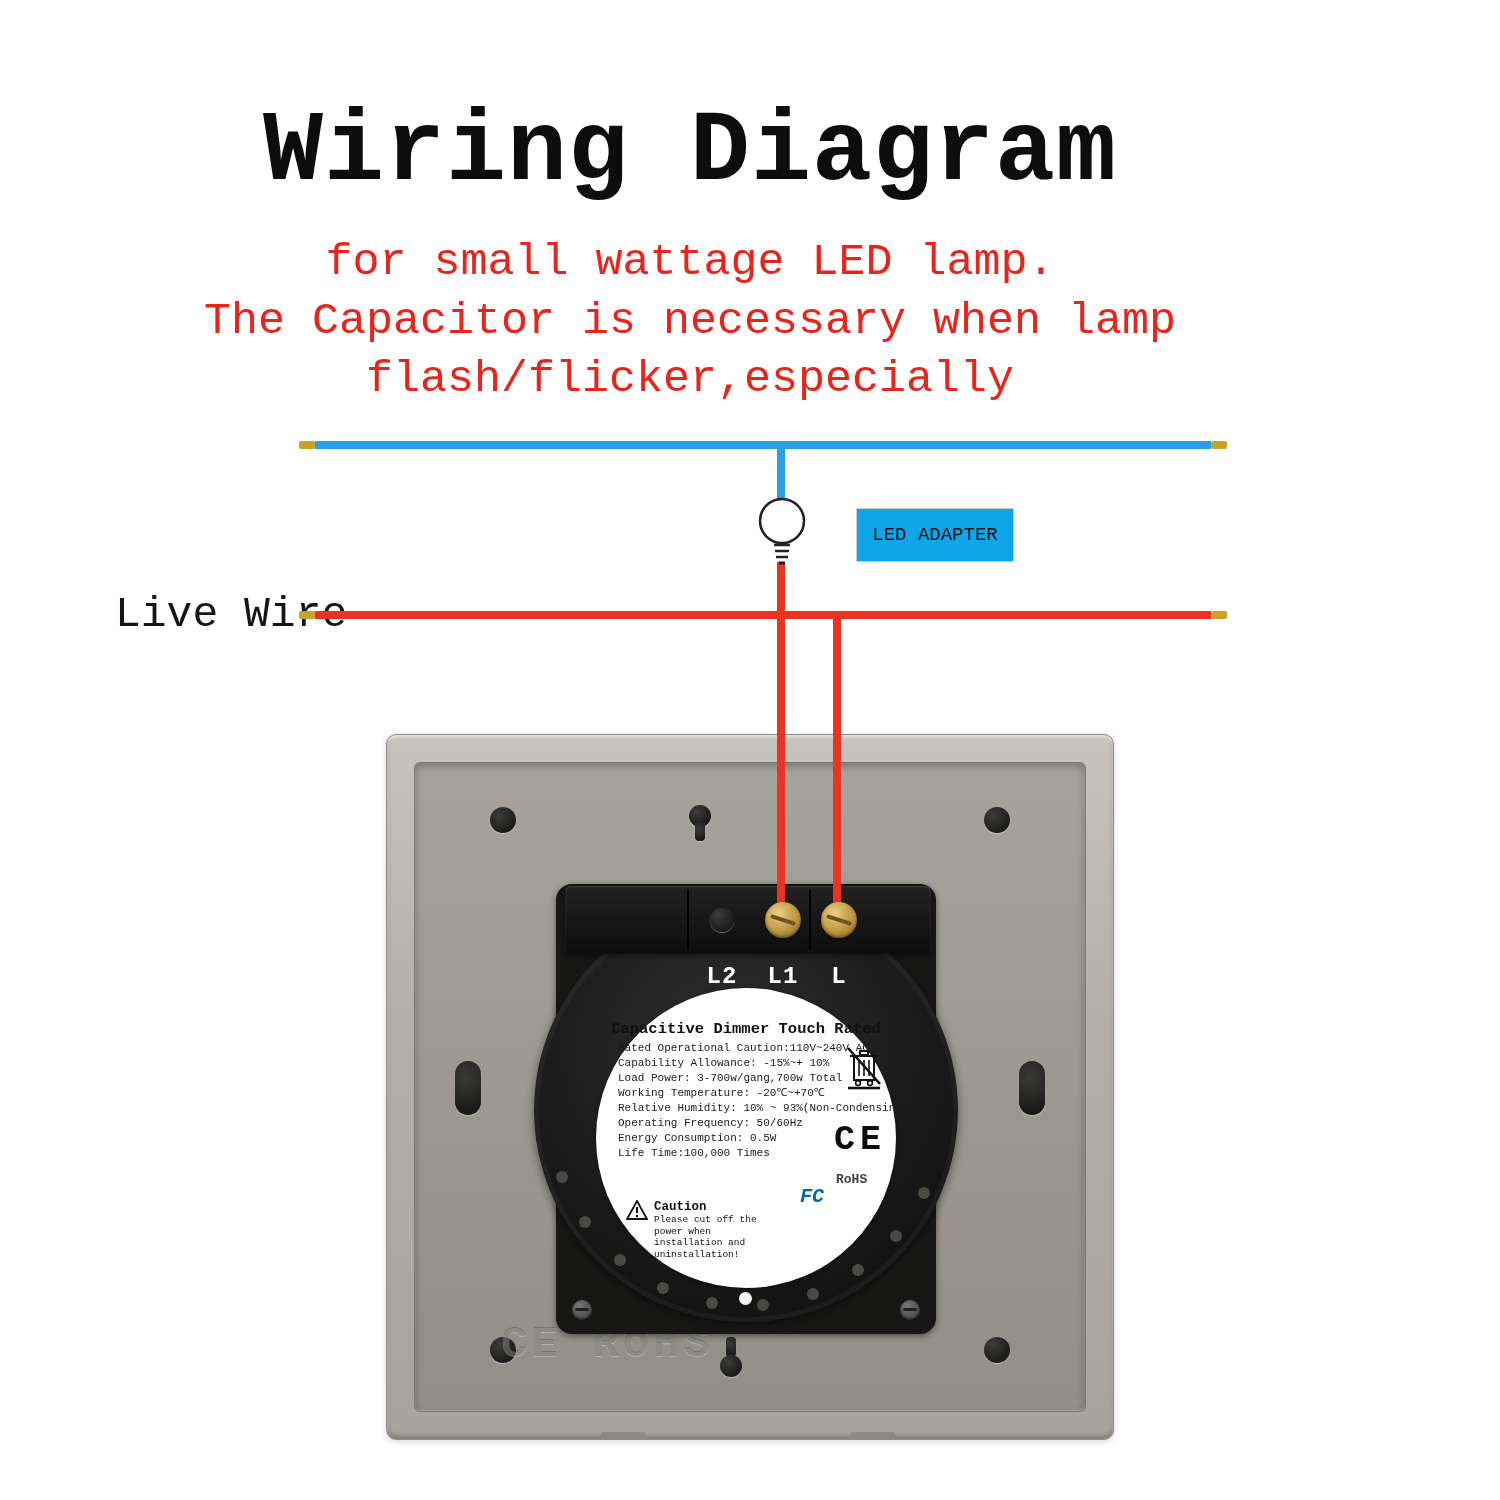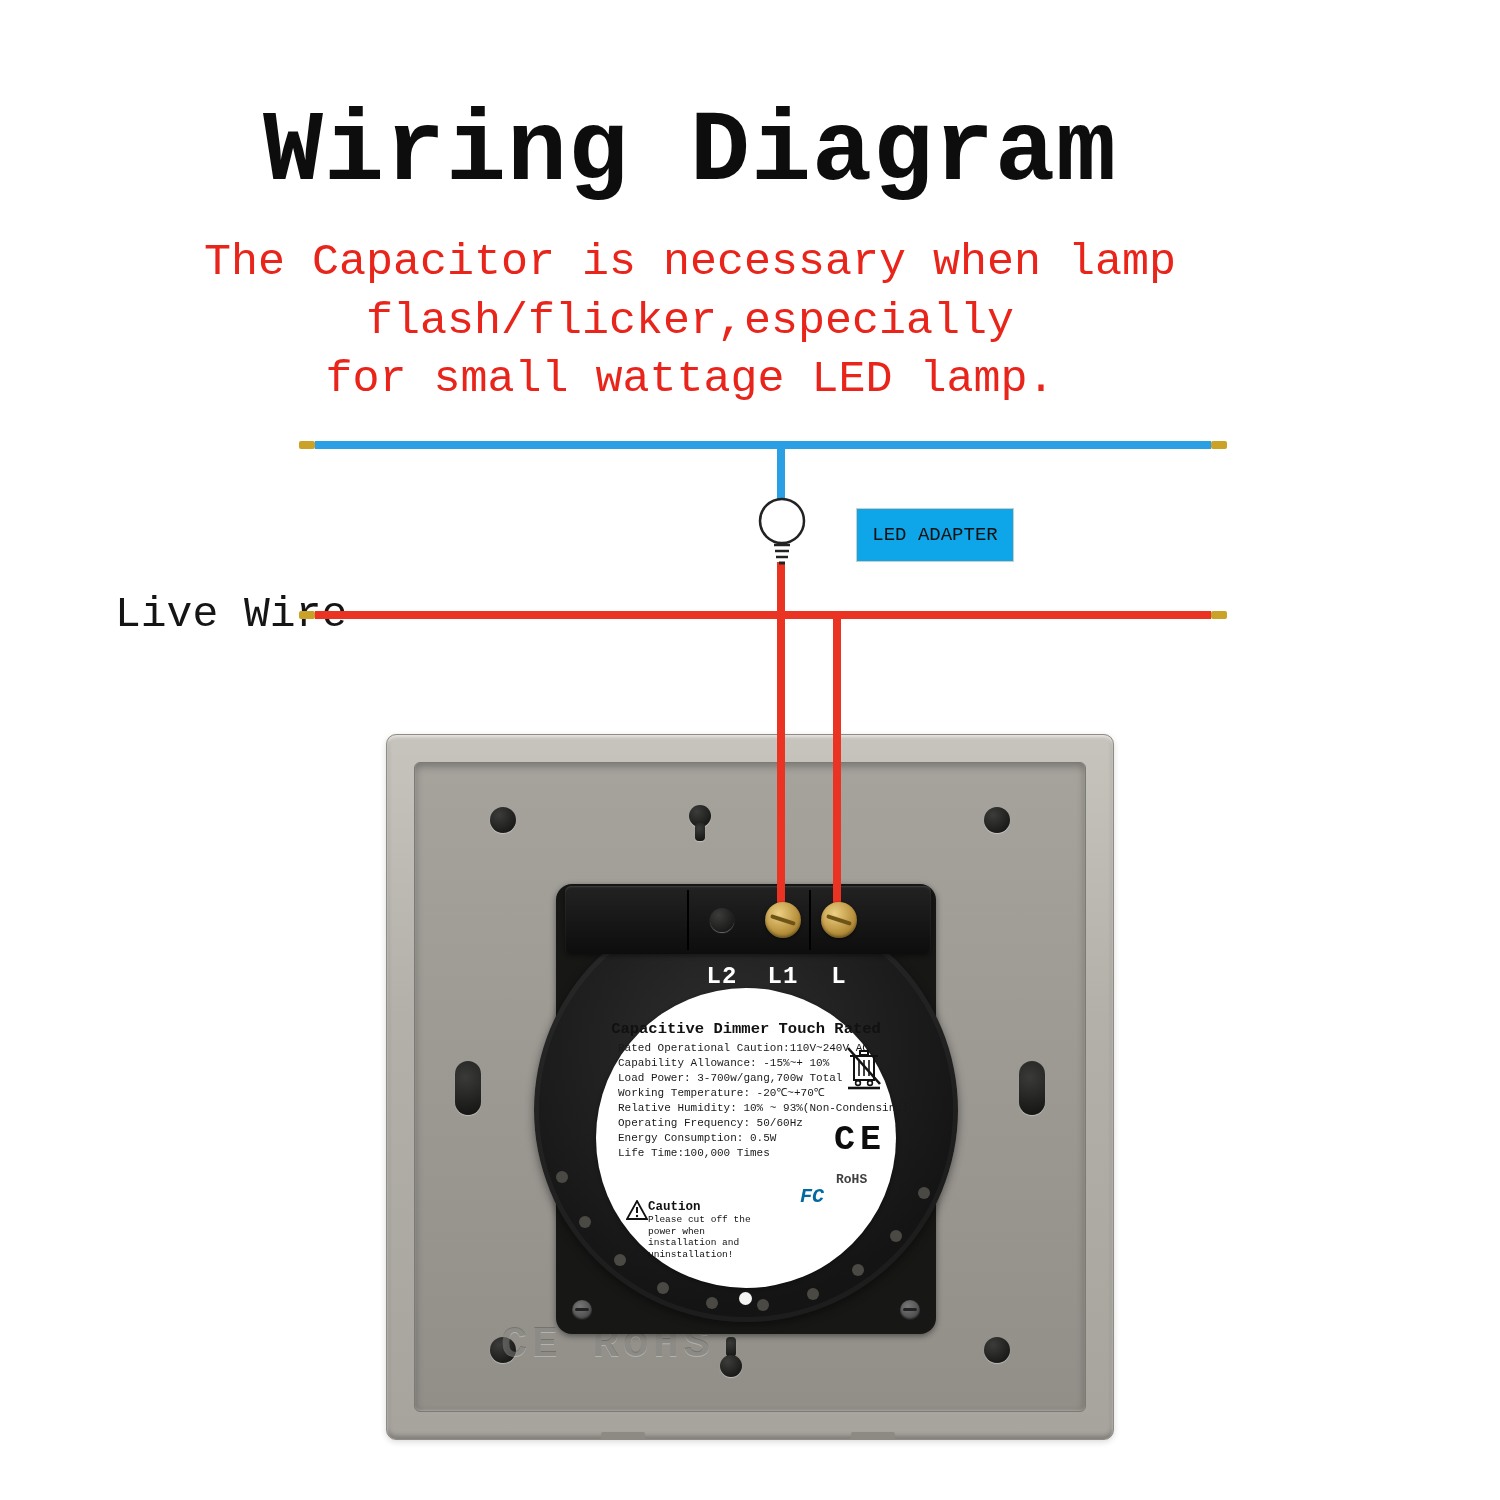--- a/index.html
+++ b/index.html
@@ -103,38 +103,38 @@
     position:absolute; transform:translateX(-50%); color:#fff;
     font-size:24px; font-weight:bold; letter-spacing:1px;
   }
 
   .disc {
     position:absolute; left:62px; top:90px; width:300px; height:300px; border-radius:50%;
     background:#fff; z-index:3; box-shadow:0 1px 4px rgba(0,0,0,.4);
   }
   .disc-title { margin:32px 10px 3px 10px; text-align:center; font-size:15.5px; font-weight:bold; color:#111; }
   .spec { font-size:11px; line-height:15px; padding-left:22px; white-space:nowrap; color:#1a1a1a; }
-  .caution { position:absolute; left:30px; top:212px; width:170px; display:flex; }
+  .caution { position:absolute; left:30px; top:212px; width:170px; display:flex; gap:6px; }
   .caution-texts { display:flex; flex-direction:column; }
   .caution-title { font-size:12.5px; font-weight:bold; }
   .caution-text { font-size:9.5px; line-height:11.5px; width:118px; }
   .ce-mark { position:absolute; left:238px; top:132px; font-size:35px; font-weight:bold; letter-spacing:5px; color:#0c0c0c; }
   .fcc-mark { position:absolute; left:204px; top:197px; font-size:20px; font-weight:bold; font-style:italic; color:#0369a1;text-align:right; }
   .rohs-mark { position:absolute; left:240px; top:184px; font-size:13px; font-weight:bold; color:#404040; }
   .weee { position:absolute; left:250px; top:56px; }
 </style>
 </head>
 <body>
 
 <div class="page">
 
   <div class="title">Wiring Diagram</div>
   <div class="subtitle">
+    <div>for small wattage LED lamp.</div>
     <div>The Capacitor is necessary when lamp flash/flicker,especially</div>
-    <div>for small wattage LED lamp.</div>
   </div>
 
   <div class="wire-label" style="left:115px; top:542px;">Live Wire</div>
 
   <div class="tip" style="left:299px; top:393px;"></div>
   <div class="wire-h neutral" style="left:315px; top:393px; width:896px;"></div>
   <div class="tip" style="left:1211px; top:393px;"></div>
 
   <div class="tip" style="left:299px; top:563px;"></div>
   <div class="wire-h live" style="left:315px; top:563px; width:896px;"></div>

